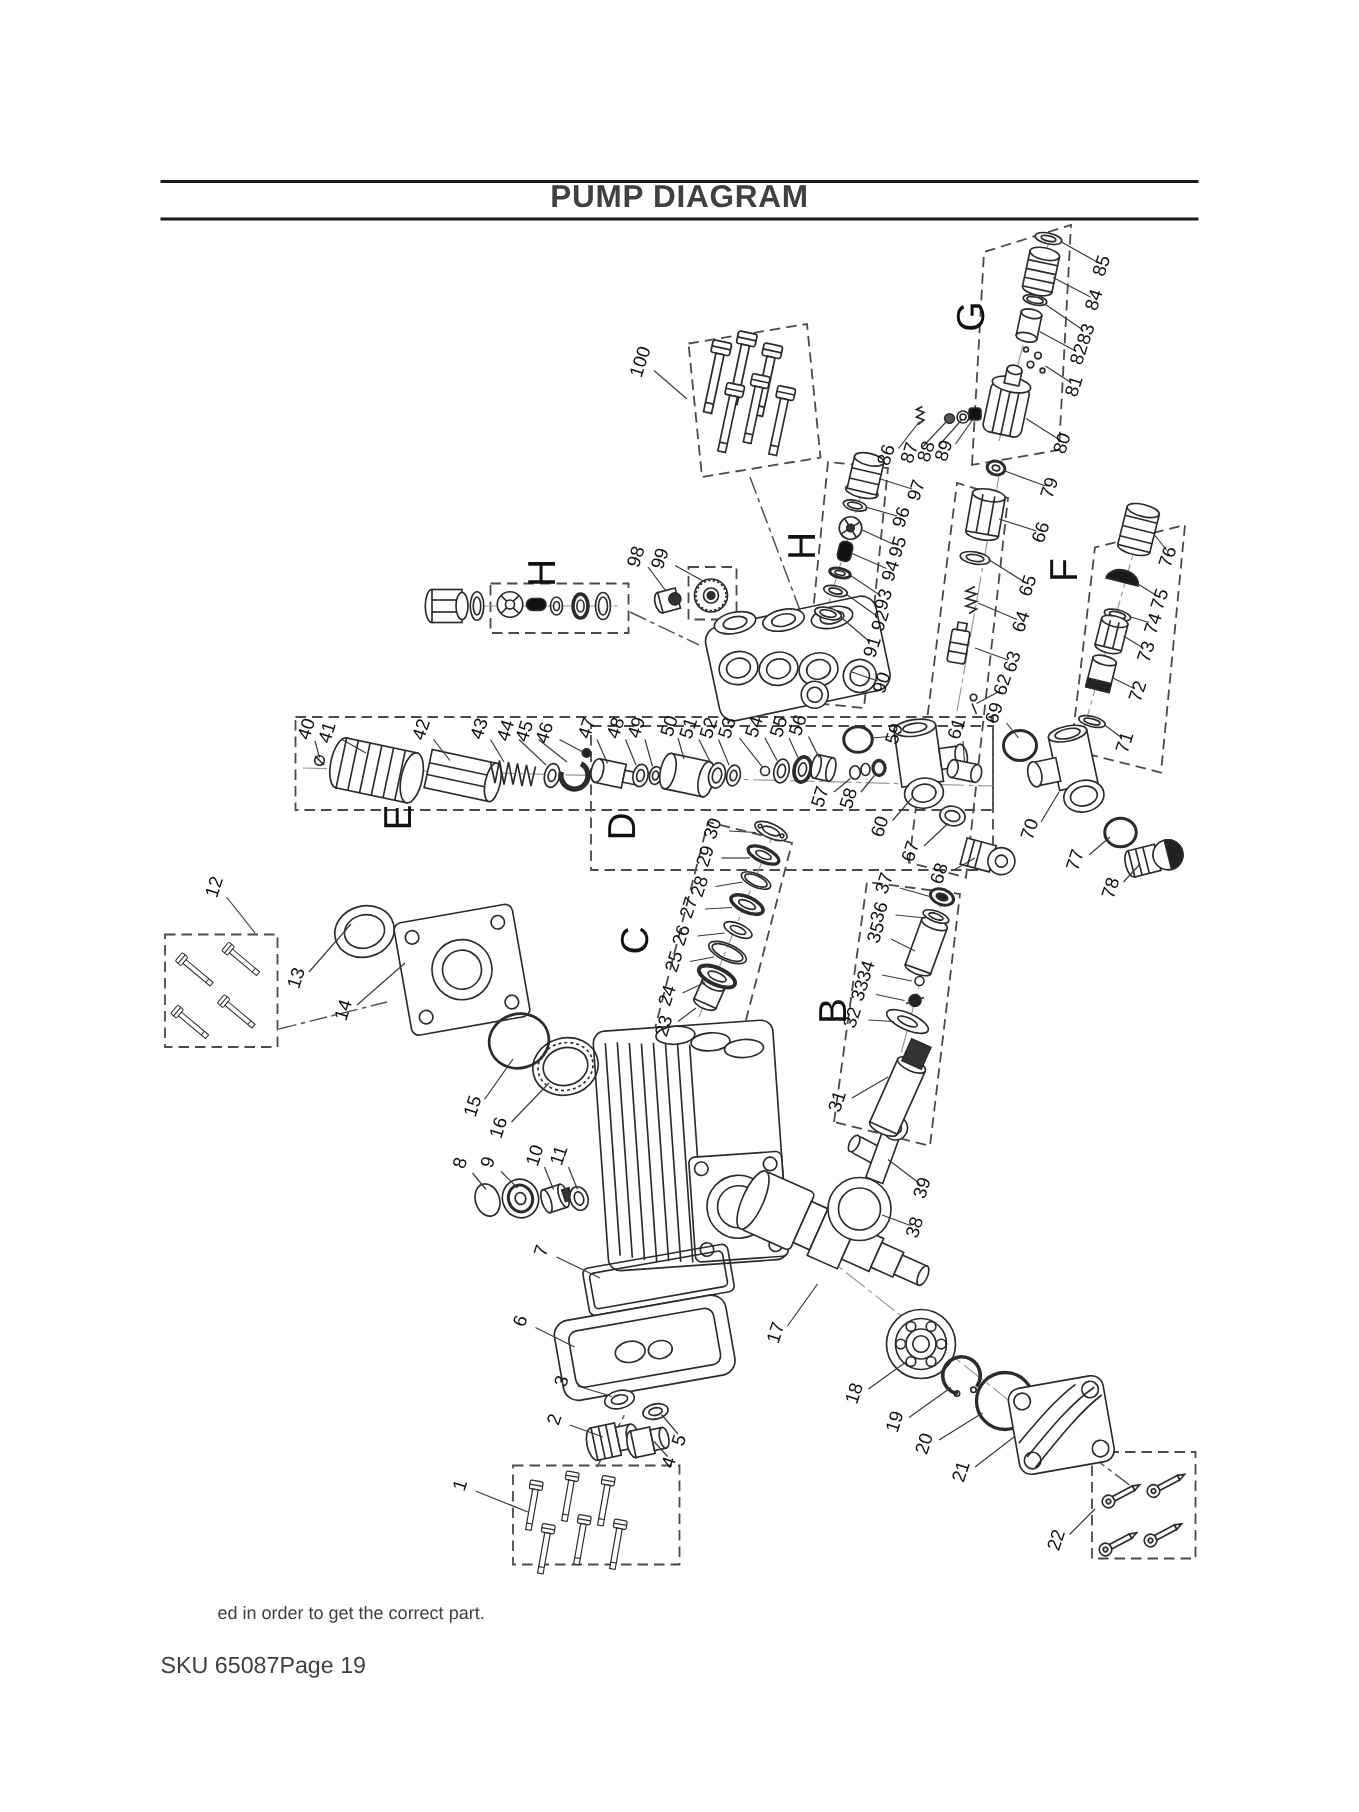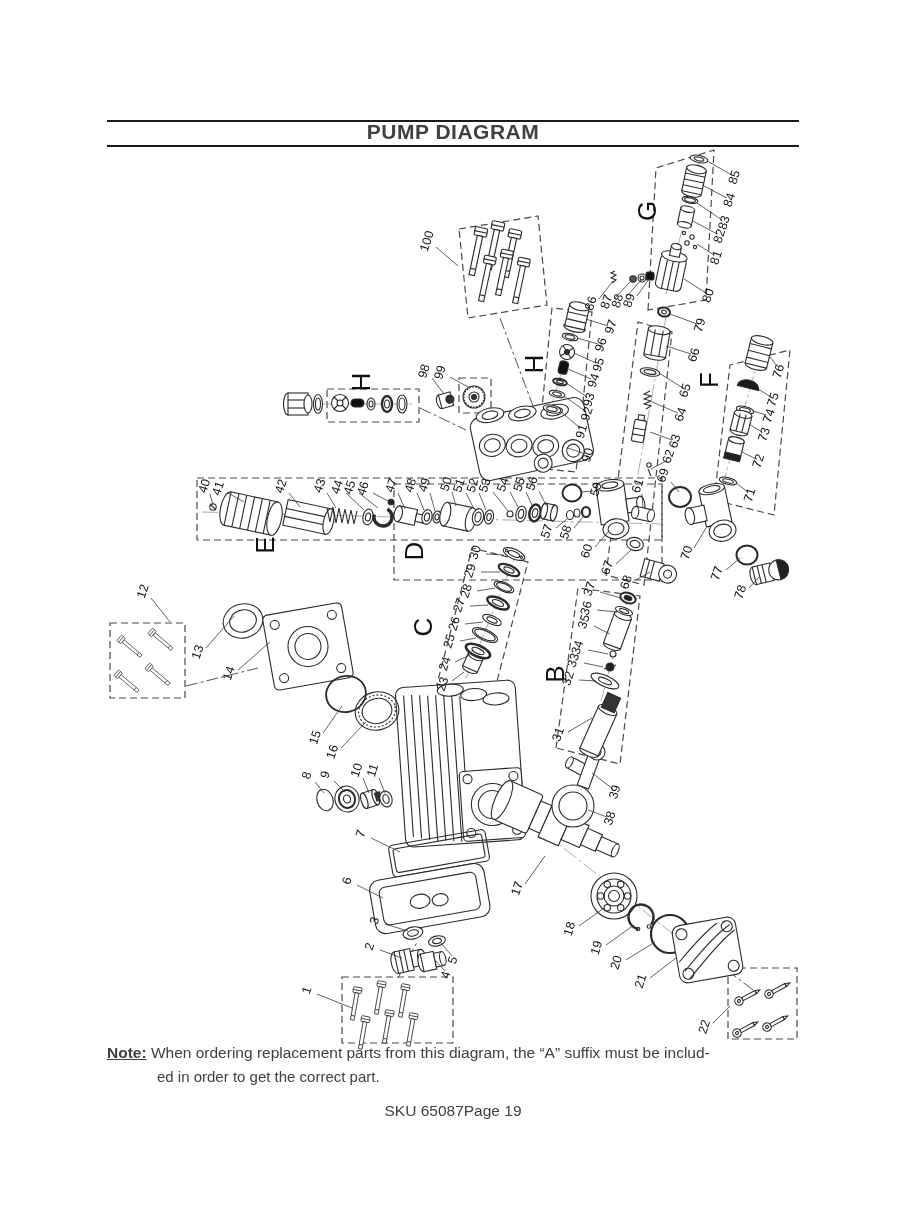--- a/index.html
+++ b/index.html
@@ -3,23 +3,23 @@
 <meta charset="utf-8">
 <style>
   html,body{margin:0;padding:0;background:#e8e8e8;}
   .page{position:relative;width:906px;height:1208px;background:#ffffff;
         font-family:"Liberation Sans",sans-serif;color:#404040;overflow:hidden;margin:0 auto;}
   .rule{position:absolute;left:107px;width:692px;height:2px;background:#1a1a1a;}
   .title{position:absolute;left:0;top:120px;width:100%;text-align:center;
          font-size:21px;font-weight:bold;letter-spacing:.5px;}
   .noteblock{position:absolute;left:107px;top:1042px;width:700px;font-size:15.5px;line-height:22px;}
   .noteblock .lbl{font-weight:bold;text-decoration:underline;}
-  .note2{position:absolute;left:145px;top:1068px;font-size:15px;margin-left:12px;}
+  .note2{position:absolute;left:145px;top:1068px;font-size:12px;}
   .footer{position:absolute;left:107px;top:1102px;width:692px;display:flex;
-          justify-content:center;align-items:baseline;font-size:15.5px;}
+          justify-content:flex-start;align-items:baseline;font-size:15.5px;}
   .footer .phone{font-weight:bold;}
   svg text{font-family:"Liberation Sans",sans-serif;}
   .ln{fill:none;}
 </style>
 </head>
 <body>
 
 <div class="page">
 
   <div class="rule" style="top:120px"></div>
@@ -832,23 +832,19 @@
         <text transform="translate(432 627) rotate(-90)" font-size="26" text-anchor="middle" fill="#111">C</text>
         <text transform="translate(423 551) rotate(-90)" font-size="26" text-anchor="middle" fill="#111">D</text>
         <text transform="translate(274 545) rotate(-90)" font-size="26" text-anchor="middle" fill="#111">E</text>
         <text transform="translate(718 380) rotate(-90)" font-size="26" text-anchor="middle" fill="#111">F</text>
         <text transform="translate(656 211) rotate(-90)" font-size="26" text-anchor="middle" fill="#111">G</text>
         <text transform="translate(370 382) rotate(-90)" font-size="26" text-anchor="middle" fill="#111">H</text>
         <text transform="translate(543 364) rotate(-90)" font-size="26" text-anchor="middle" fill="#111">H</text>
       </g>
   </svg>
 
-  <div class="noteblock">
-    <span class="lbl">Note:</span>
-    <span>When ordering replacement parts from this diagram, the “A” suffix must be includ-</span>
-  </div>
   <div class="note2">ed in order to get the correct part.</div>
 
   <div class="footer">
     <span class="sku">SKU 65087</span>
     <span class="pageno">Page 19</span>
   </div>
 </div>
 
 </body></html>

